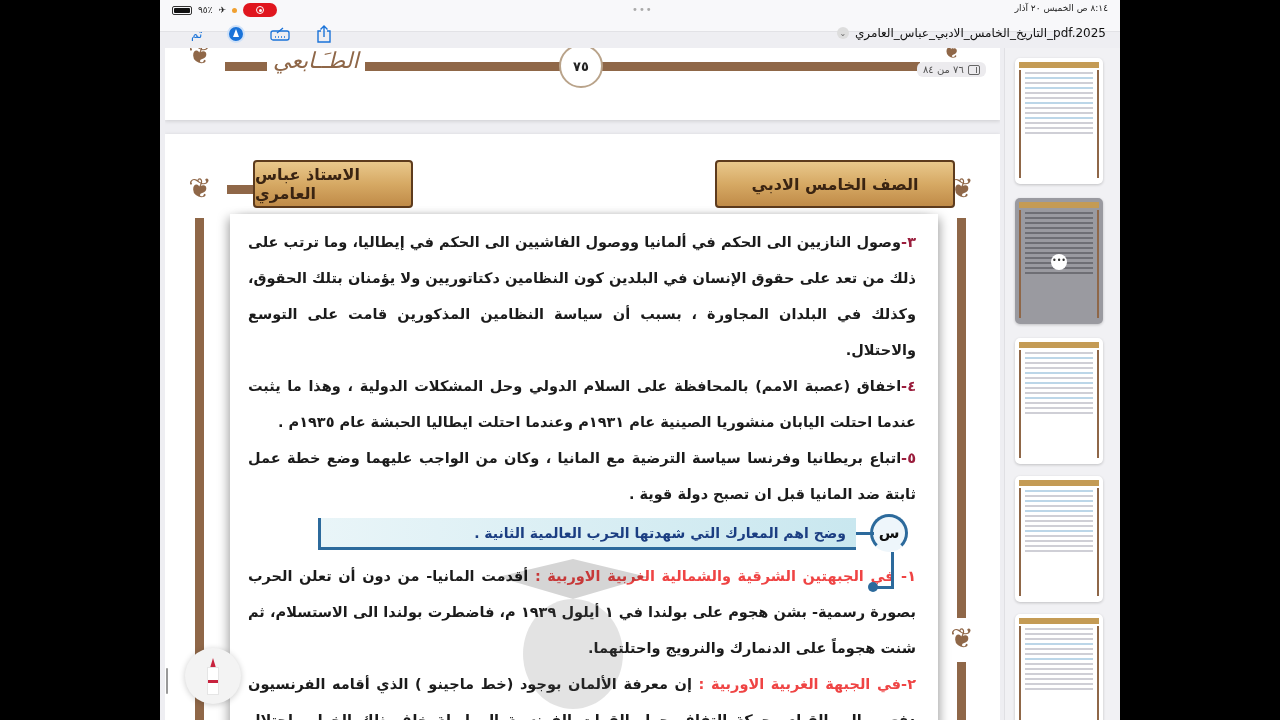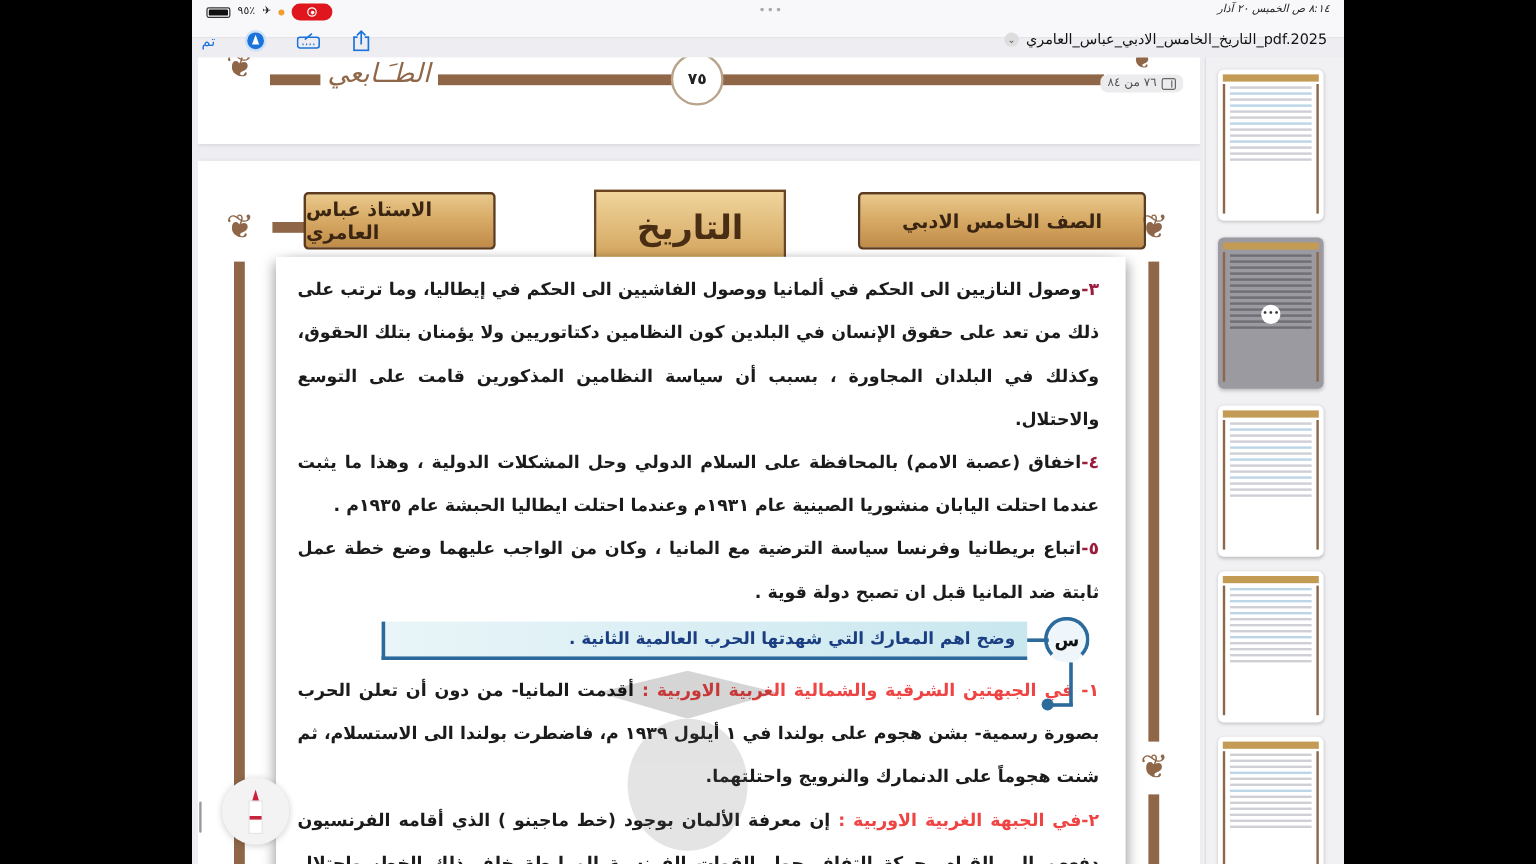--- a/index.html
+++ b/index.html
@@ -11,23 +11,23 @@
   
   .topbar { position: absolute; left: 0; top: 0; width: 960px; height: 32px; background: #f8f8fa; border-bottom: 1px solid #e2e2e6; z-index: 20; }
   .status-left { position: absolute; left: 12px; top: 3px; display: flex; align-items: center; gap: 6px; font-size: 9px; color: #222; }
   .battery { width: 20px; height: 9px; border: 1px solid #333; border-radius: 2px; position: relative; padding: 1px; }
   .battery > span { display: block; width: 100%; height: 100%; background: #111; border-radius: 1px; }
   .orange-dot { width: 5px; height: 5px; background: #f0a030; border-radius: 50%; }
   .rec-pill { width: 34px; height: 14px; background: #e0161e; border-radius: 7px; display: flex; align-items: center; justify-content: center; }
   .rec-pill span { width: 8px; height: 8px; border: 1.5px solid #fff; border-radius: 50%; display: flex; align-items: center; justify-content: center; }
   .rec-pill span::after { content: ""; width: 3px; height: 3px; background: #fff; border-radius: 50%; }
   .dots-top { position: absolute; left: 472px; top: 4px; font-size: 10px; color: #aaa; letter-spacing: 1px; }
-  .status-right { position: absolute; right: 12px; top: 3px; font-size: 9px; color: #222; direction: rtl; font-style: italic; }
+  .status-right { position: absolute; right: 12px; top: 3px; font-size: 9px; color: #222; direction: rtl; }
   .toolbar-left { position: absolute; left: 8px; top: 24px; display: flex; align-items: center; gap: 24px; }
-  .done-btn { font-size: 12px; color: #1a73d9; }
+  .done-btn { font-size: 12px; color: #1a73d9; margin-left: 23px; }
   .tb-icon { width: 20px; height: 20px; display: flex; align-items: center; justify-content: center; color: #1a73d9; }
   .markup-circle { width: 18px; height: 18px; border-radius: 50%; background: #1a73d9; display: flex; align-items: center; justify-content: center; border: 2px solid #cfe1f8; }
   .doc-title { position: absolute; right: 14px; top: 26px; font-size: 12px; color: #111; display: flex; align-items: center; gap: 6px; }
   .doc-title .chev { width: 12px; height: 12px; border-radius: 50%; background: #ddd; font-size: 8px; color: #666; display: flex; align-items: center; justify-content: center; }
 
   
   .page-area { position: absolute; left: 5px; top: 48px; width: 835px; height: 672px; overflow: hidden; }
   .page { position: absolute; left: 0; width: 835px; background: #fff; box-shadow: 0 1px 4px rgba(0,0,0,0.15); }
   .page-prev { top: -20px; height: 92px; }
   .page-cur { top: 86px; height: 620px; }
@@ -145,21 +145,20 @@
       <span>٧٦ من ٨٤</span>
     </div>
 
     <div class="page page-cur">
       <div class="hdr-bar" style="left:62px;width:40px;"></div>
       <div class="hdr-bar" style="left:740px;width:40px;"></div>
       <div class="ornament" style="left:18px;top:38px;">❦</div>
       <div class="ornament" style="left:780px;top:38px;">❦</div>
 
       <div class="scroll-banner" style="left:88px;width:160px;">الاستاذ عباس العامري</div>
-      <div class="scroll-center">التاريخ</div>
       <div class="scroll-banner" style="left:550px;width:240px;">الصف الخامس الادبي</div>
 
       <div class="side-rail" style="left:30px;top:84px;height:536px;"></div>
       <div class="side-rail" style="left:792px;top:84px;height:400px;"></div>
       <div class="ornament" style="left:780px;top:488px;">❦</div>
       <div class="side-rail" style="left:792px;top:528px;height:92px;"></div>
 
       <div class="content">
         <div class="mascot">
             <div class="cap"></div>

